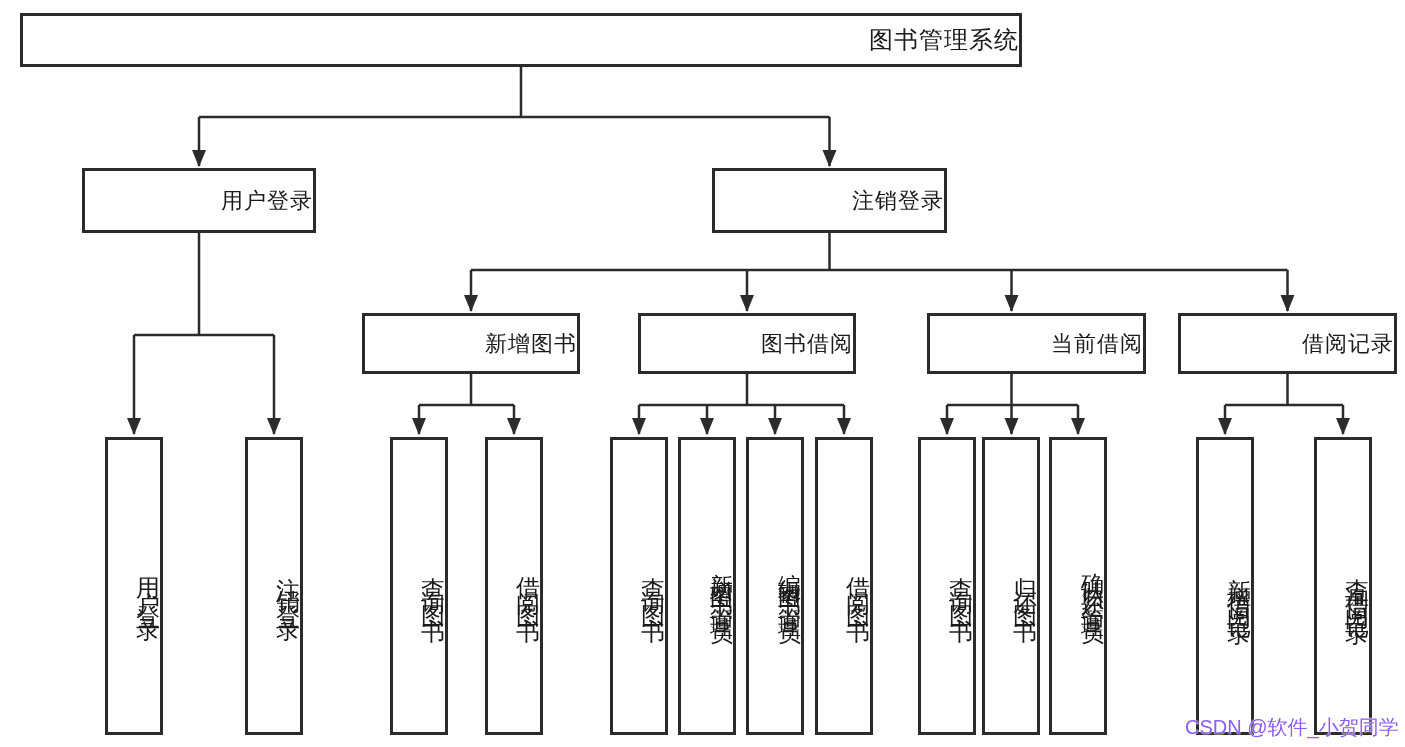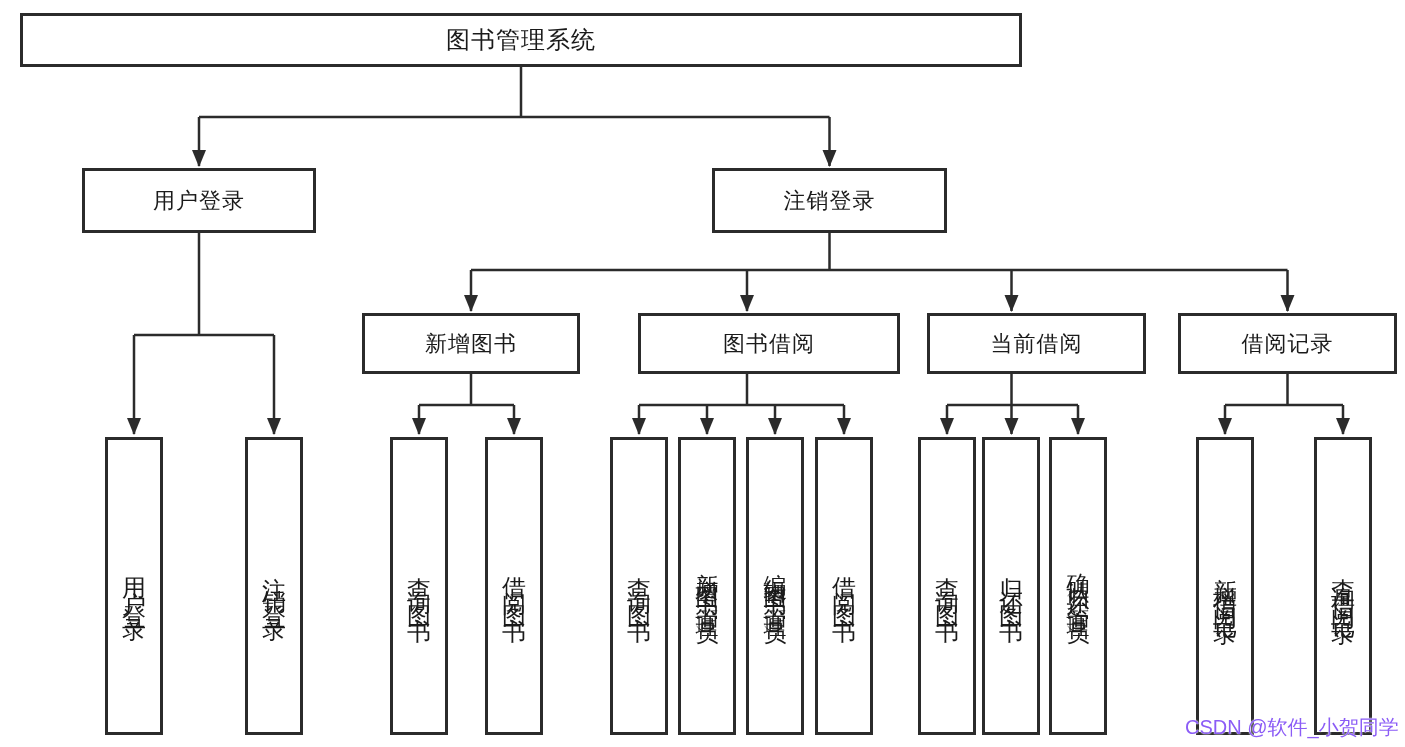--- a/index.html
+++ b/index.html
@@ -9,21 +9,21 @@
     background:#ffffff;
     font-family:"Liberation Sans", sans-serif;
     overflow:hidden;
   }
   #wires{position:absolute;left:0;top:0;z-index:0;}
   .node{
     position:absolute;
     box-sizing:border-box;
     background:#ffffff;
     border:3px solid #2b2b2b;
-    display:flex;align-items:center;justify-content:center;
+    display:flex;align-items:center;justify-content:flex-end;
     color:#1a1a1a;
     z-index:1;
   }
   .h-label{font-size:22px;letter-spacing:1px;white-space:nowrap;}
   .root-label{font-size:24px;letter-spacing:1px;white-space:nowrap;}
   .leaf{
     top:437px;width:58px;height:298px;
   }
   .leaf .v-label{
     writing-mode:vertical-rl;
@@ -101,21 +101,21 @@
   <div class="node" style="left:82px;top:168px;width:234px;height:65px;">
     <span class="h-label">用户登录</span>
   </div>
   <div class="node" style="left:712px;top:168px;width:235px;height:65px;">
     <span class="h-label">注销登录</span>
   </div>
 
   <div class="node" style="left:362px;top:313px;width:218px;height:61px;">
     <span class="h-label">新增图书</span>
   </div>
-  <div class="node" style="left:638px;top:313px;width:262px;height:61px;">
+  <div class="node" style="left:638px;top:313px;width:218px;height:61px;">
     <span class="h-label">图书借阅</span>
   </div>
   <div class="node" style="left:902px;top:313px;width:219px;height:61px;margin-left:25px;">
     <span class="h-label">当前借阅</span>
   </div>
   <div class="node" style="left:1178px;top:313px;width:219px;height:61px;">
     <span class="h-label">借阅记录</span>
   </div>
 
   <div class="node leaf" style="left:105px;">

